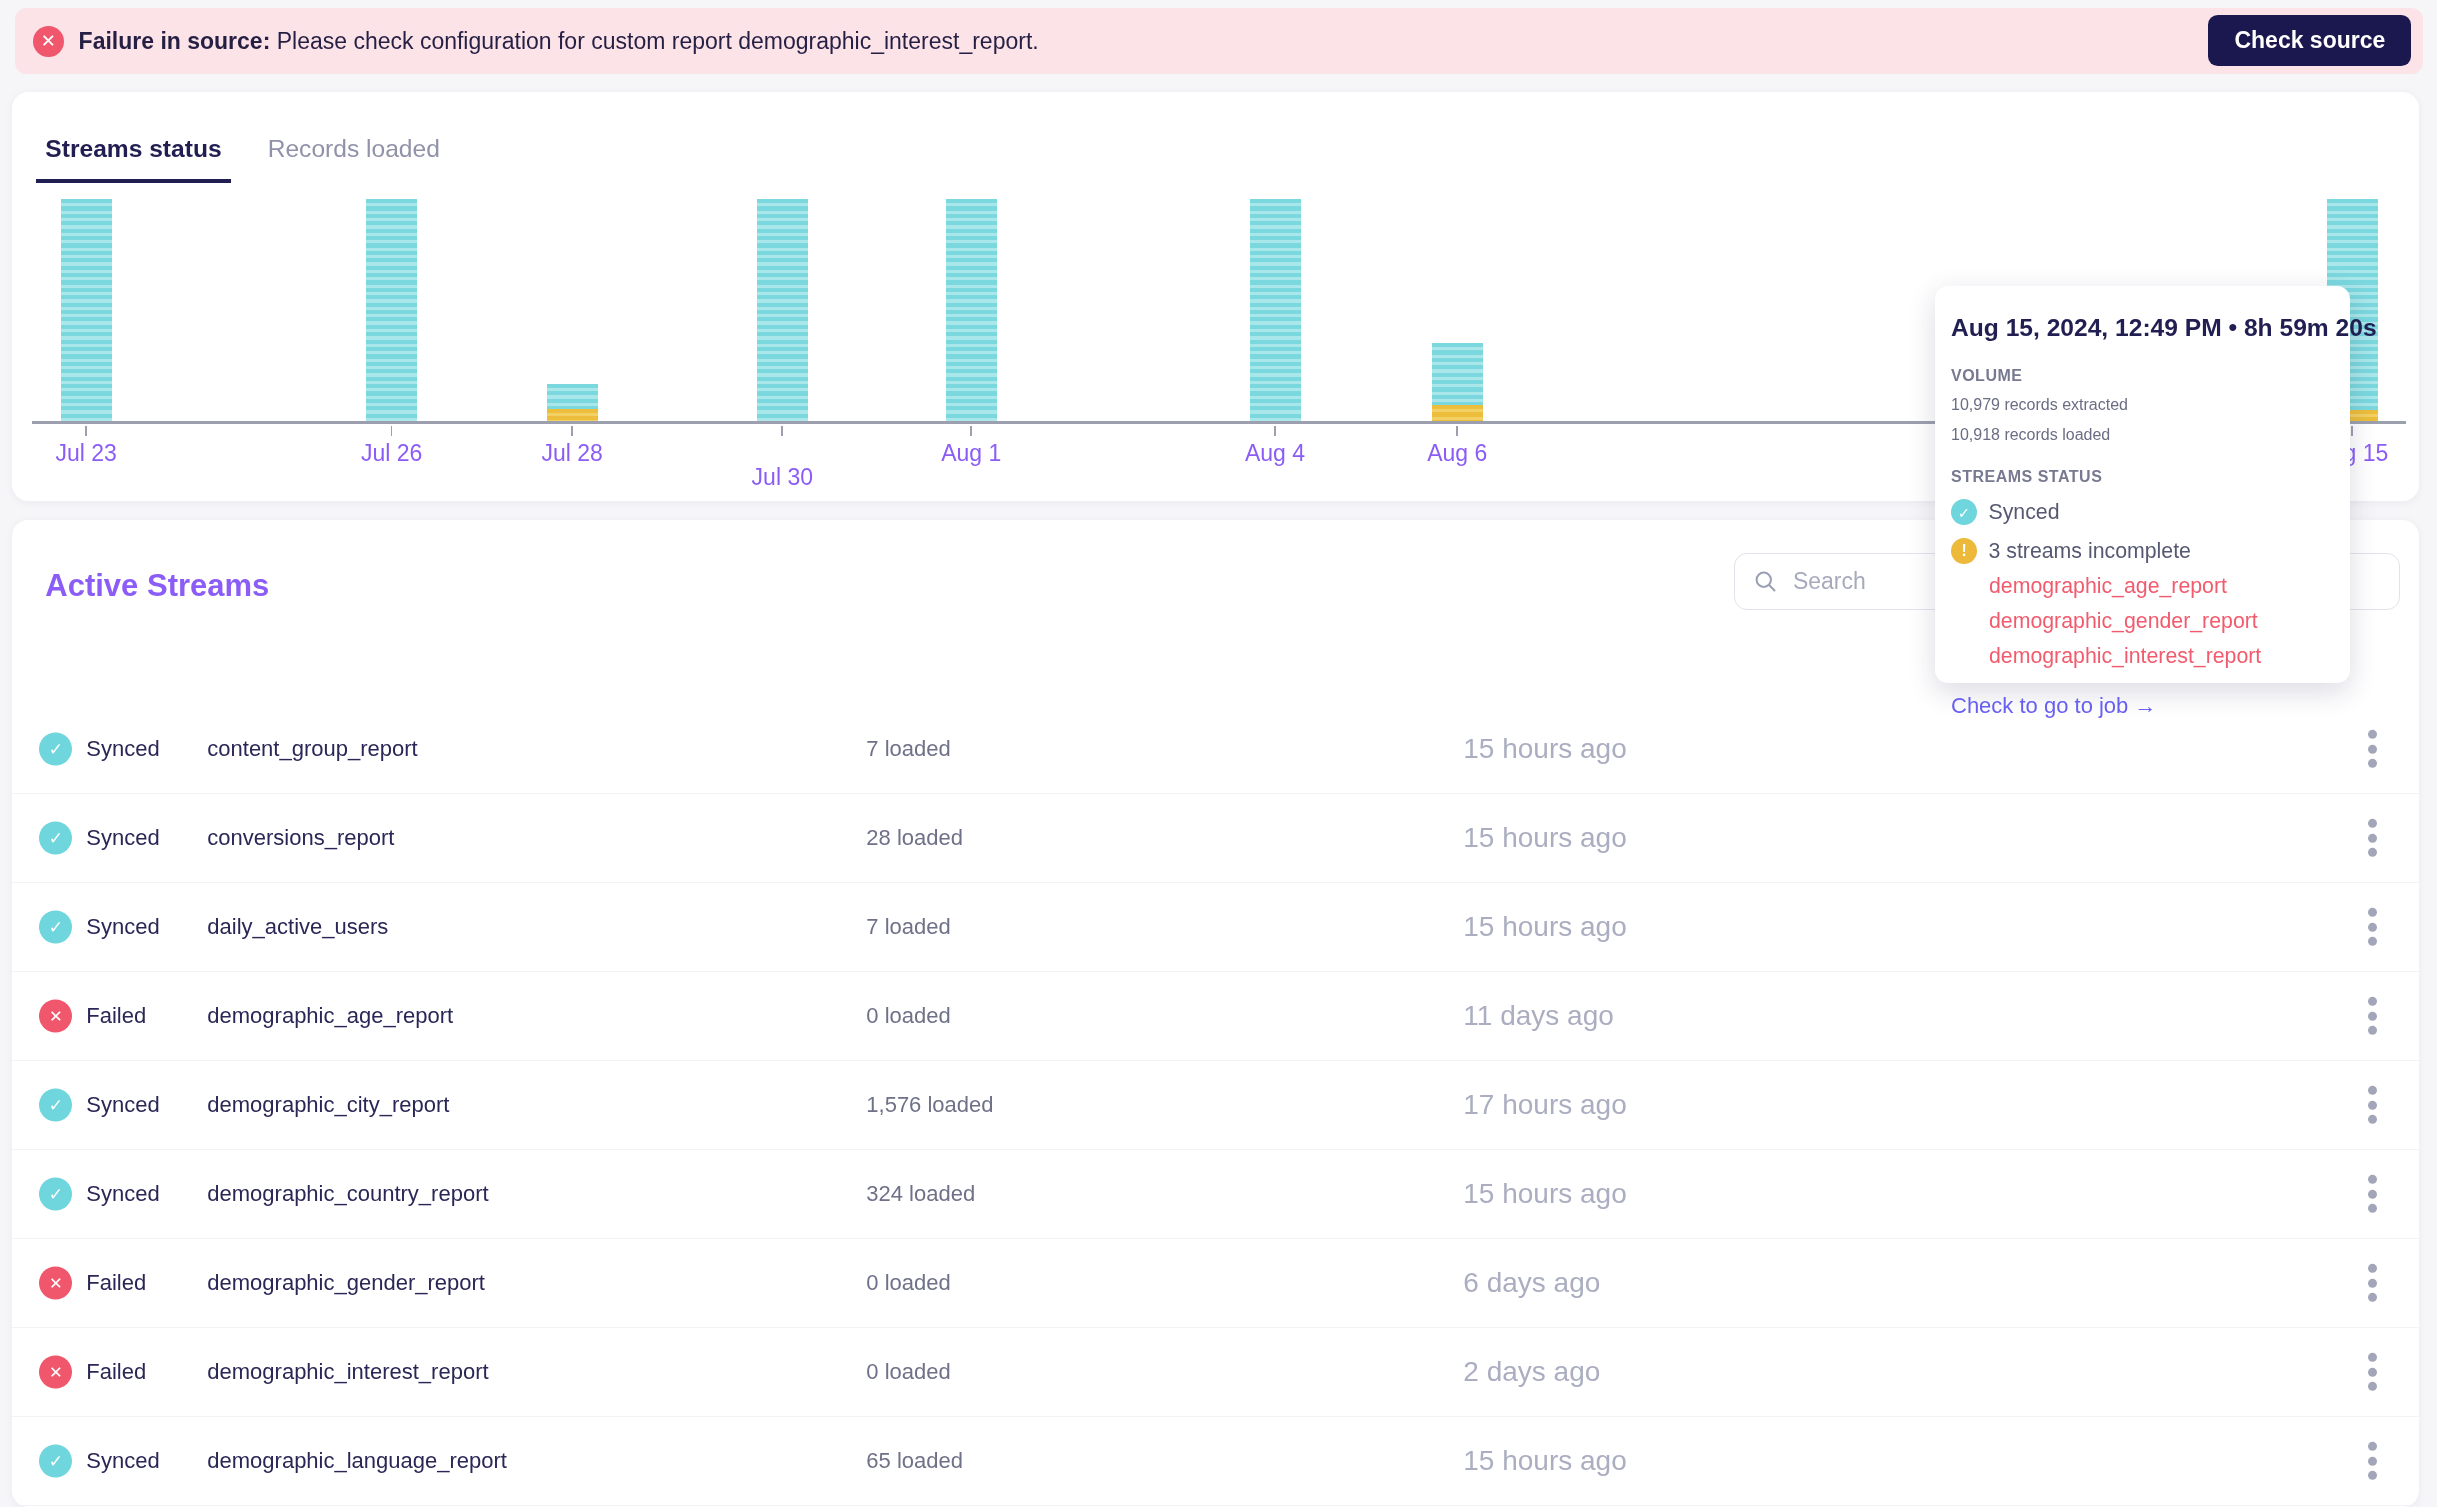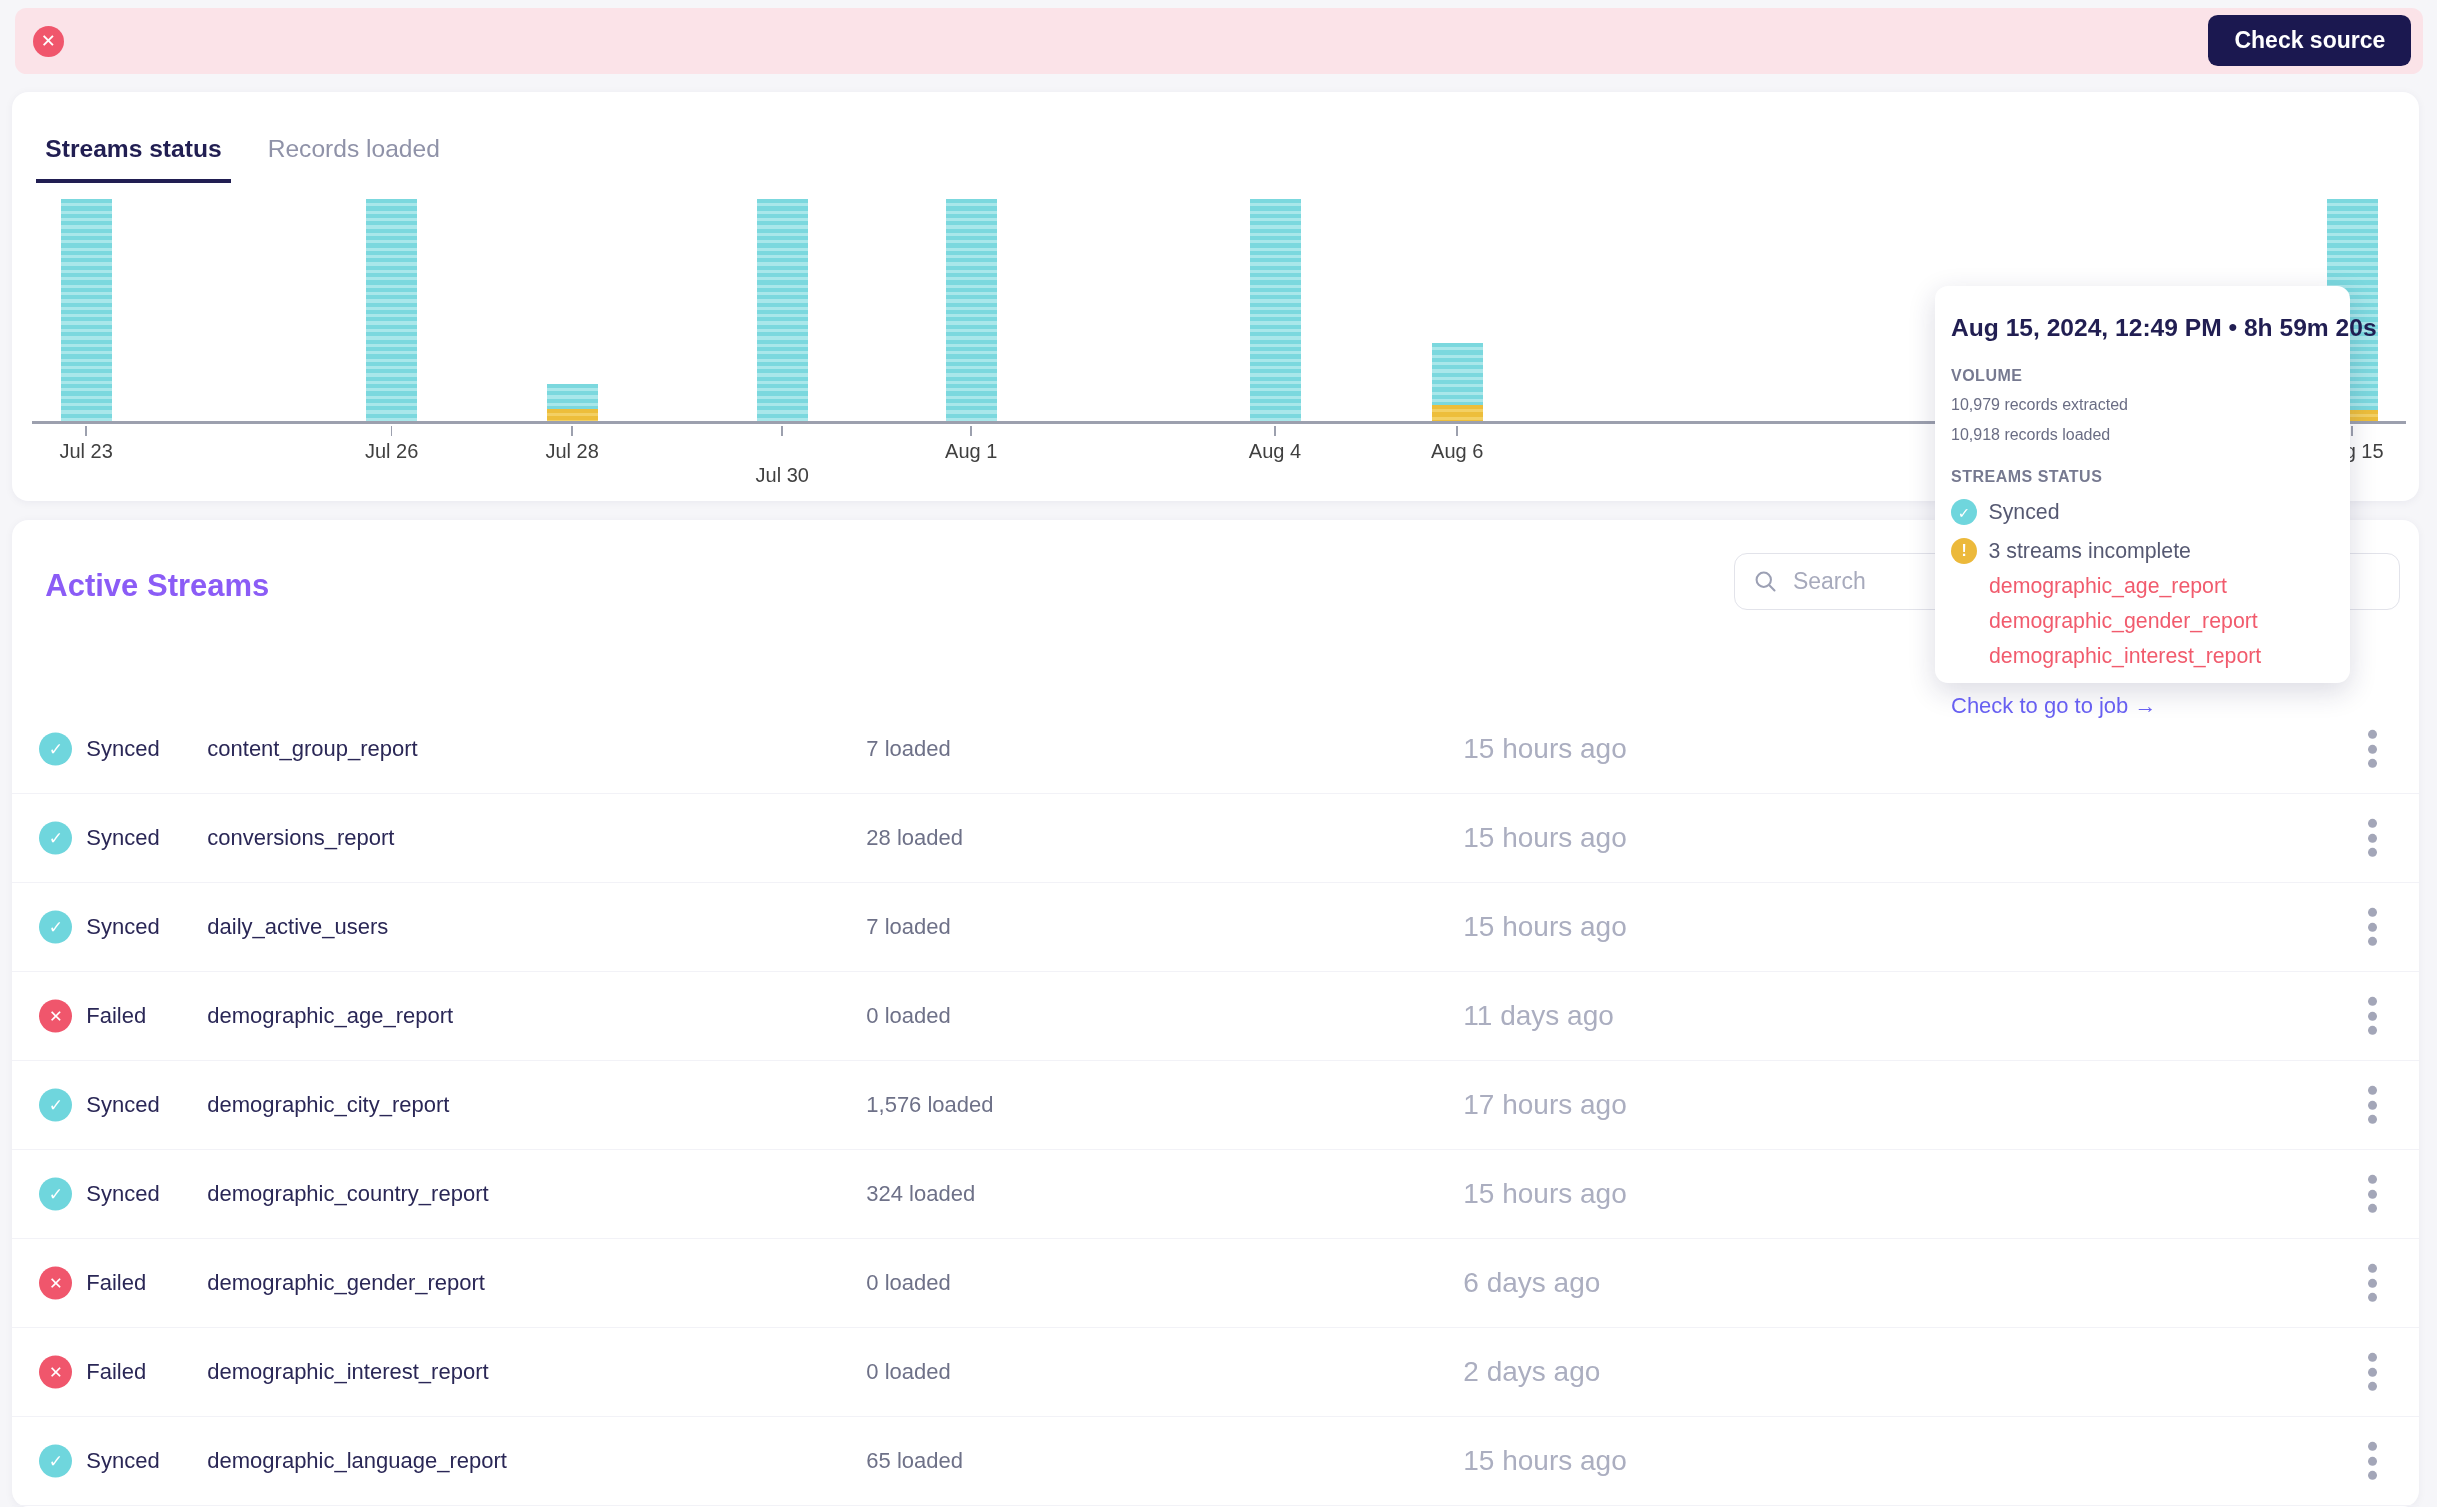--- a/index.html
+++ b/index.html
@@ -36,21 +36,21 @@
     content:"";position:absolute;left:-9.8px;right:-9.8px;bottom:0;height:4.1px;background:#211E52;
   }
   .plot{position:absolute;left:0;top:107px;right:0;height:222px;}
   .bar{position:absolute;bottom:0;display:flex;flex-direction:column;justify-content:flex-end;}
   .seg-teal{background:repeating-linear-gradient(to bottom,#7BD8DE 0 4.1px,#A9E7EA 4.1px 7.4px);}
   .seg-yellow{background:repeating-linear-gradient(to bottom,#EDBE3B 0 4.1px,#F3D064 4.1px 7.4px);}
   .axis{position:absolute;left:19.7px;right:13px;top:329px;height:2.5px;background:#9CA0AE;}
   .tick{position:absolute;top:334px;width:1.6px;height:9.8px;background:#9CA0AE;}
   .tick-label{
     position:absolute;top:348px;transform:translateX(-50%);
-    font-size:20px;color:#404040;white-space:nowrap;text-align:right;
+    font-size:23px;color:#8b5cf6;white-space:nowrap;text-align:right;
   }
   
   .tooltip{
     position:absolute;left:1935px;top:286px;width:415px;height:397px;z-index:50;
     background:#fff;border-radius:13px;box-shadow:0 8.2px 28px rgba(30,28,80,.16);
     padding:28px 16px;box-sizing:border-box;
   }
   .tt-title{font-size:24.6px;font-weight:bold;color:#211E52;white-space:nowrap;}
   .tt-section{font-size:16px;font-weight:bold;letter-spacing:0.5px;color:#767990;margin-top:24.6px;}
   .tt-line{font-size:16px;color:#6A6D84;margin-top:11.5px;}
@@ -90,20 +90,23 @@
   .col-fresh{left:1451px;font-size:28px;color:#ABAEC0;}
   .kebab{left:2344px;width:33px;display:flex;flex-direction:column;align-items:center;gap:5.7px;cursor:pointer;}
   .kebab i{width:9px;height:9px;border-radius:50%;background:#A3A6B8;position:static;transform:none;}
   svg{display:block;}
 </style>
 </head>
 <body>
 
 <div class="banner">
   <div class="banner-icon">✕</div>
+  <div class="banner-text">
+    <b>Failure in source:</b><span> Please check configuration for custom report demographic_interest_report.</span>
+  </div>
   <button class="check-source-btn">Check source</button>
 </div>
 
 <div class="card" id="top-card">
   <div class="tabs" id="tabs">
       <div class="tab active"><span>Streams status</span></div>
       <div class="tab"><span>Records loaded</span></div>
     </div>
 
   <div class="plot" id="plot">

